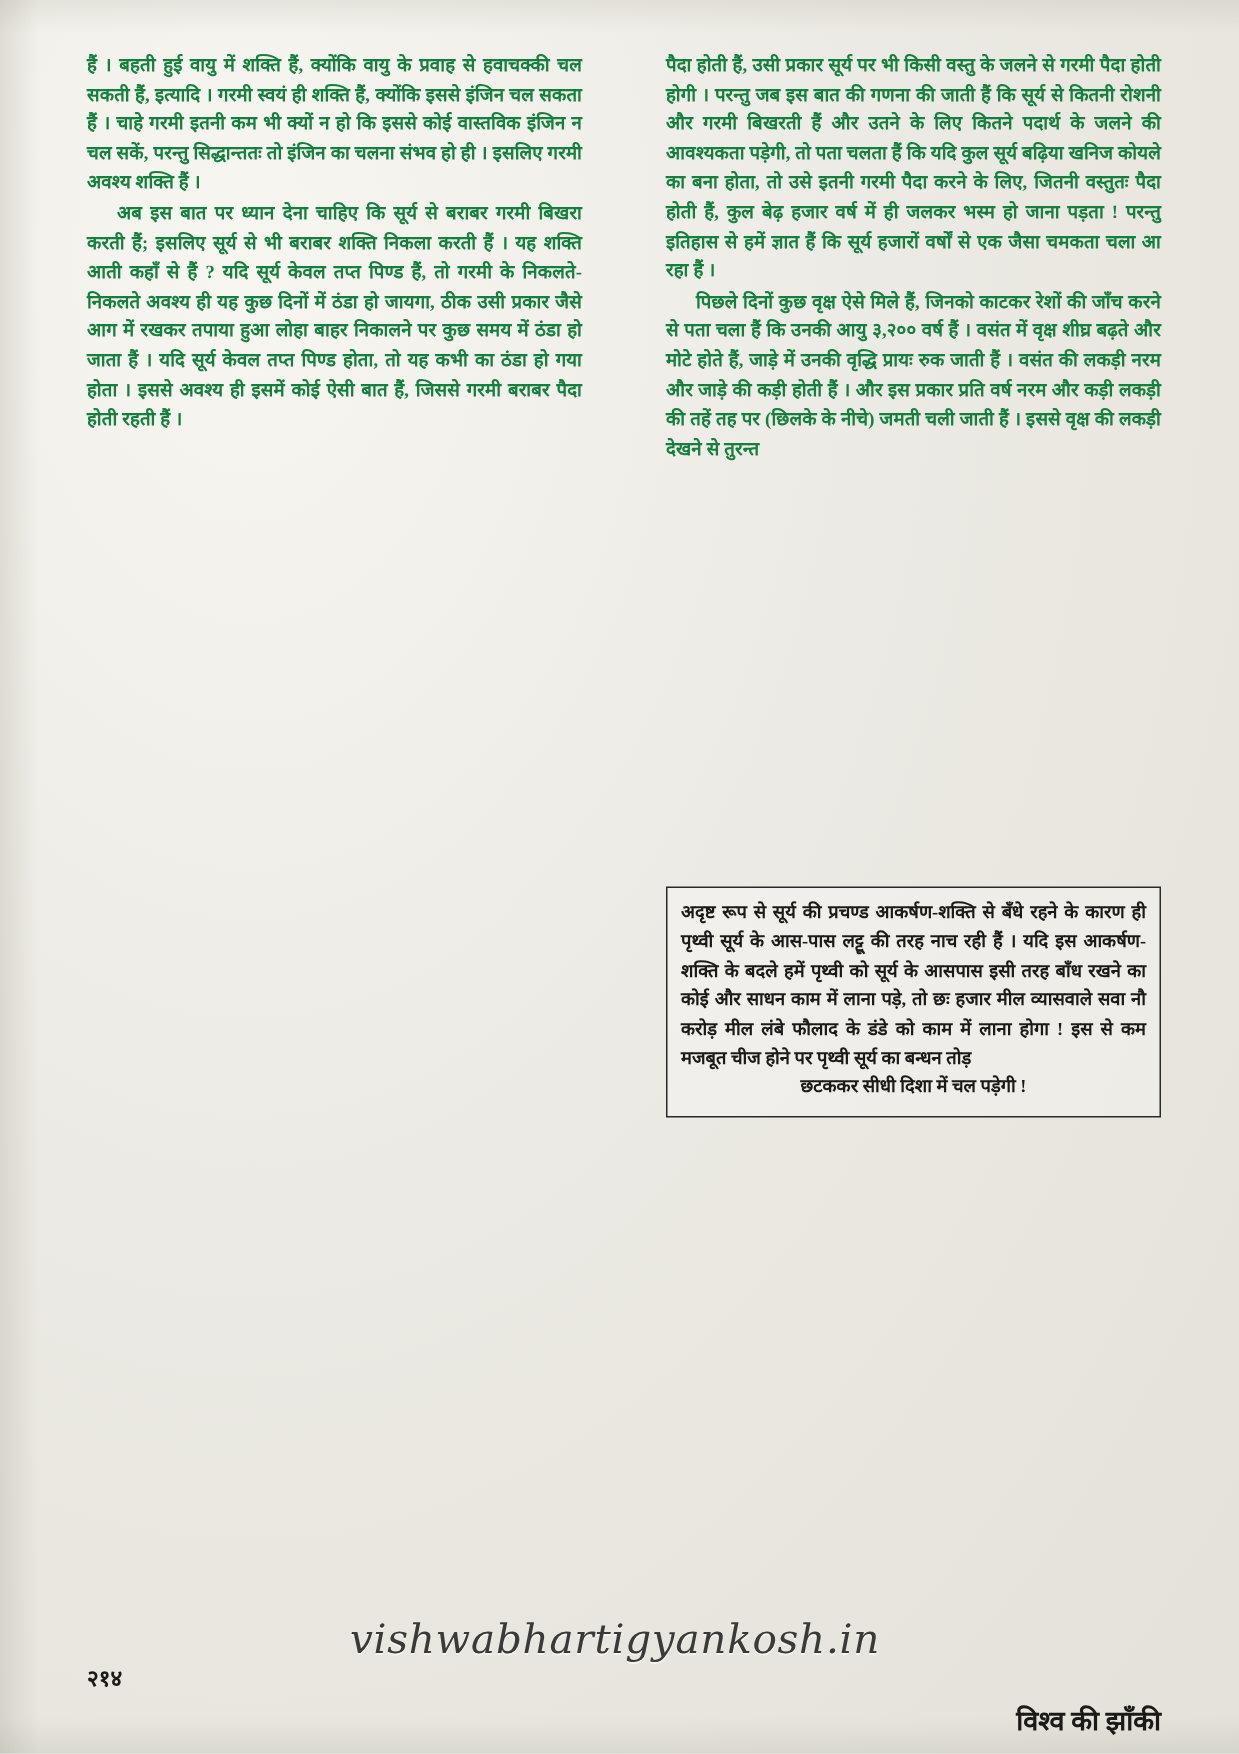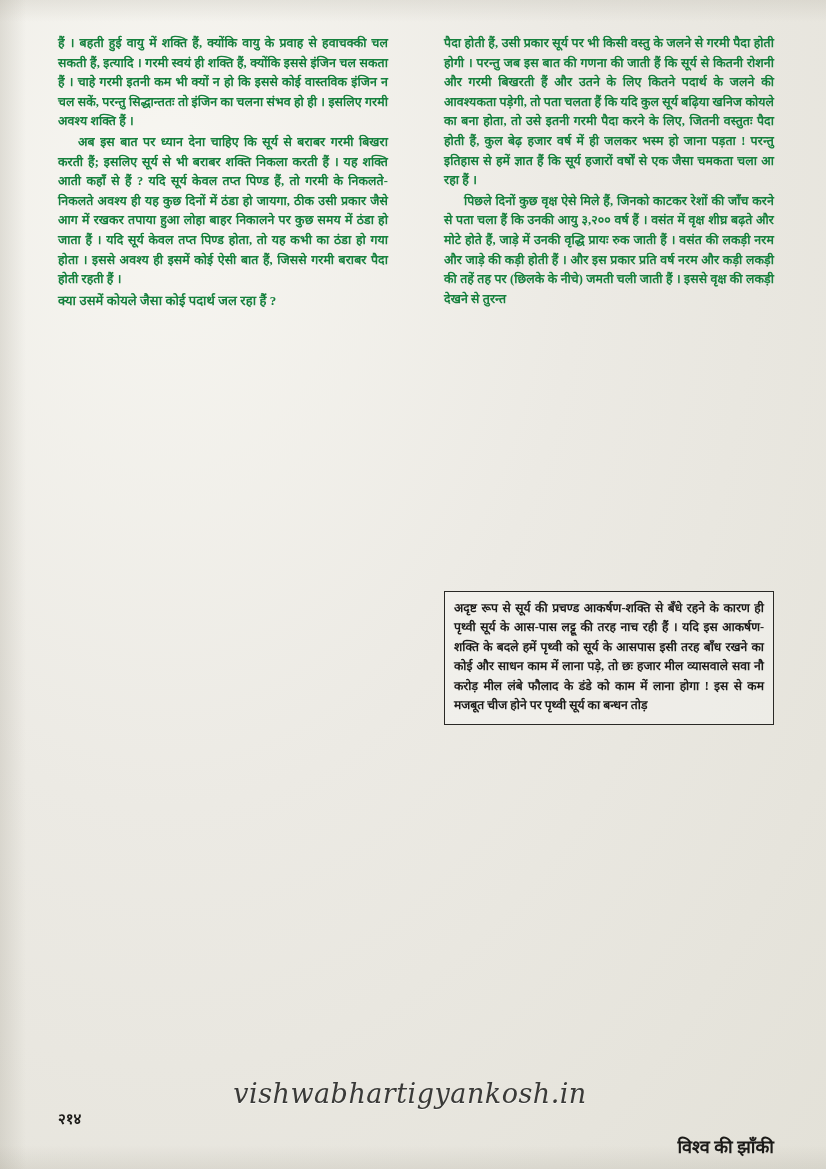--- a/index.html
+++ b/index.html
@@ -228,32 +228,32 @@
 
 <div class="page"></div>
 
 <div class="content">
 
   <div class="columns">
 
     <div class="col col-left">
       <p>हैं । बहती हुई वायु में शक्ति हैं,  क्योंकि वायु के प्रवाह से हवाचक्की चल सकती हैं, इत्यादि । गरमी स्वयं ही शक्ति हैं, क्योंकि इससे इंजिन चल सकता हैं । चाहे गरमी इतनी कम भी क्यों न हो कि इससे कोई वास्तविक इंजिन न चल सकें, परन्तु सिद्धान्ततः तो इंजिन का चलना संभव हो ही । इसलिए गरमी अवश्य शक्ति हैं ।</p>
       <p class="indent">अब इस बात पर ध्यान देना चाहिए कि सूर्य से बराबर गरमी बिखरा करती हैं; इसलिए सूर्य से भी बराबर शक्ति निकला करती हैं । यह शक्ति आती कहाँ से हैं ? यदि सूर्य केवल तप्त पिण्ड हैं, तो गरमी के निकलते-निकलते अवश्य ही यह कुछ दिनों में ठंडा हो जायगा, ठीक उसी प्रकार जैसे आग में रखकर तपाया हुआ लोहा बाहर निकालने पर कुछ समय में ठंडा हो जाता हैं ।  यदि सूर्य केवल तप्त पिण्ड होता, तो यह कभी का ठंडा हो गया होता । इससे अवश्य ही इसमें कोई ऐसी बात हैं, जिससे गरमी बराबर पैदा होती रहती हैं ।</p>
-      <p class="qhead">क्या उसमें कोयले जैसा कोई पदार्थ जल रहा हैं ?</p>
     </div>
 
     <div class="col col-right">
       <p>पैदा होती हैं, उसी प्रकार सूर्य पर भी किसी वस्तु के जलने से गरमी पैदा होती होगी । परन्तु जब इस बात की गणना की जाती हैं कि सूर्य से कितनी रोशनी और गरमी बिखरती हैं और उतने के लिए कितने पदार्थ के जलने की आवश्यकता पड़ेगी,  तो पता चलता हैं कि यदि कुल सूर्य बढ़िया खनिज कोयले का बना होता, तो उसे इतनी गरमी पैदा करने के लिए, जितनी वस्तुतः पैदा होती हैं, कुल बेढ़ हजार वर्ष में ही जलकर भस्म हो जाना पड़ता ! परन्तु इतिहास से हमें ज्ञात हैं कि सूर्य हजारों वर्षों से एक जैसा चमकता चला आ रहा हैं ।</p>
       <p class="indent">पिछले दिनों कुछ वृक्ष ऐसे मिले हैं, जिनको काटकर रेशों की जाँच करने से पता चला हैं कि उनकी आयु ३,२०० वर्ष हैं । वसंत में वृक्ष शीघ्र  बढ़ते और मोटे  होते हैं, जाड़े में उनकी वृद्धि प्रायः रुक जाती हैं ।  वसंत की लकड़ी नरम और जाड़े की कड़ी होती हैं ।  और इस प्रकार प्रति वर्ष नरम और कड़ी लकड़ी की तहें तह पर (छिलके के नीचे) जमती चली जाती हैं । इससे वृक्ष की लकड़ी देखने से तुरन्त</p>
     </div>
 
   </div>
 
   <div class="box-caption">
     <p>अदृष्ट  रूप से सूर्य की प्रचण्ड  आकर्षण-शक्ति से बँधे रहने के कारण ही पृथ्वी सूर्य के आस-पास लट्टू की तरह नाच रही हैं ।  यदि इस आकर्षण-शक्ति के बदले हमें पृथ्वी को सूर्य के आसपास इसी  तरह बाँध रखने का कोई और साधन काम में लाना पड़े, तो छः  हजार मील व्यासवाले सवा नौ करोड़ मील लंबे फौलाद के डंडे को काम में लाना होगा !  इस से कम मजबूत चीज होने पर पृथ्वी सूर्य का बन्धन तोड़</p>
+    <p class="last">छटककर सीधी दिशा में चल पड़ेगी !</p>
   </div>
 
 
   <div class="folio">२१४</div>
   <div class="running-title">विश्व की झाँकी</div>
 </div>
 
 <div class="watermark">vishwabhartigyankosh.in</div>
 
 </body></html>

